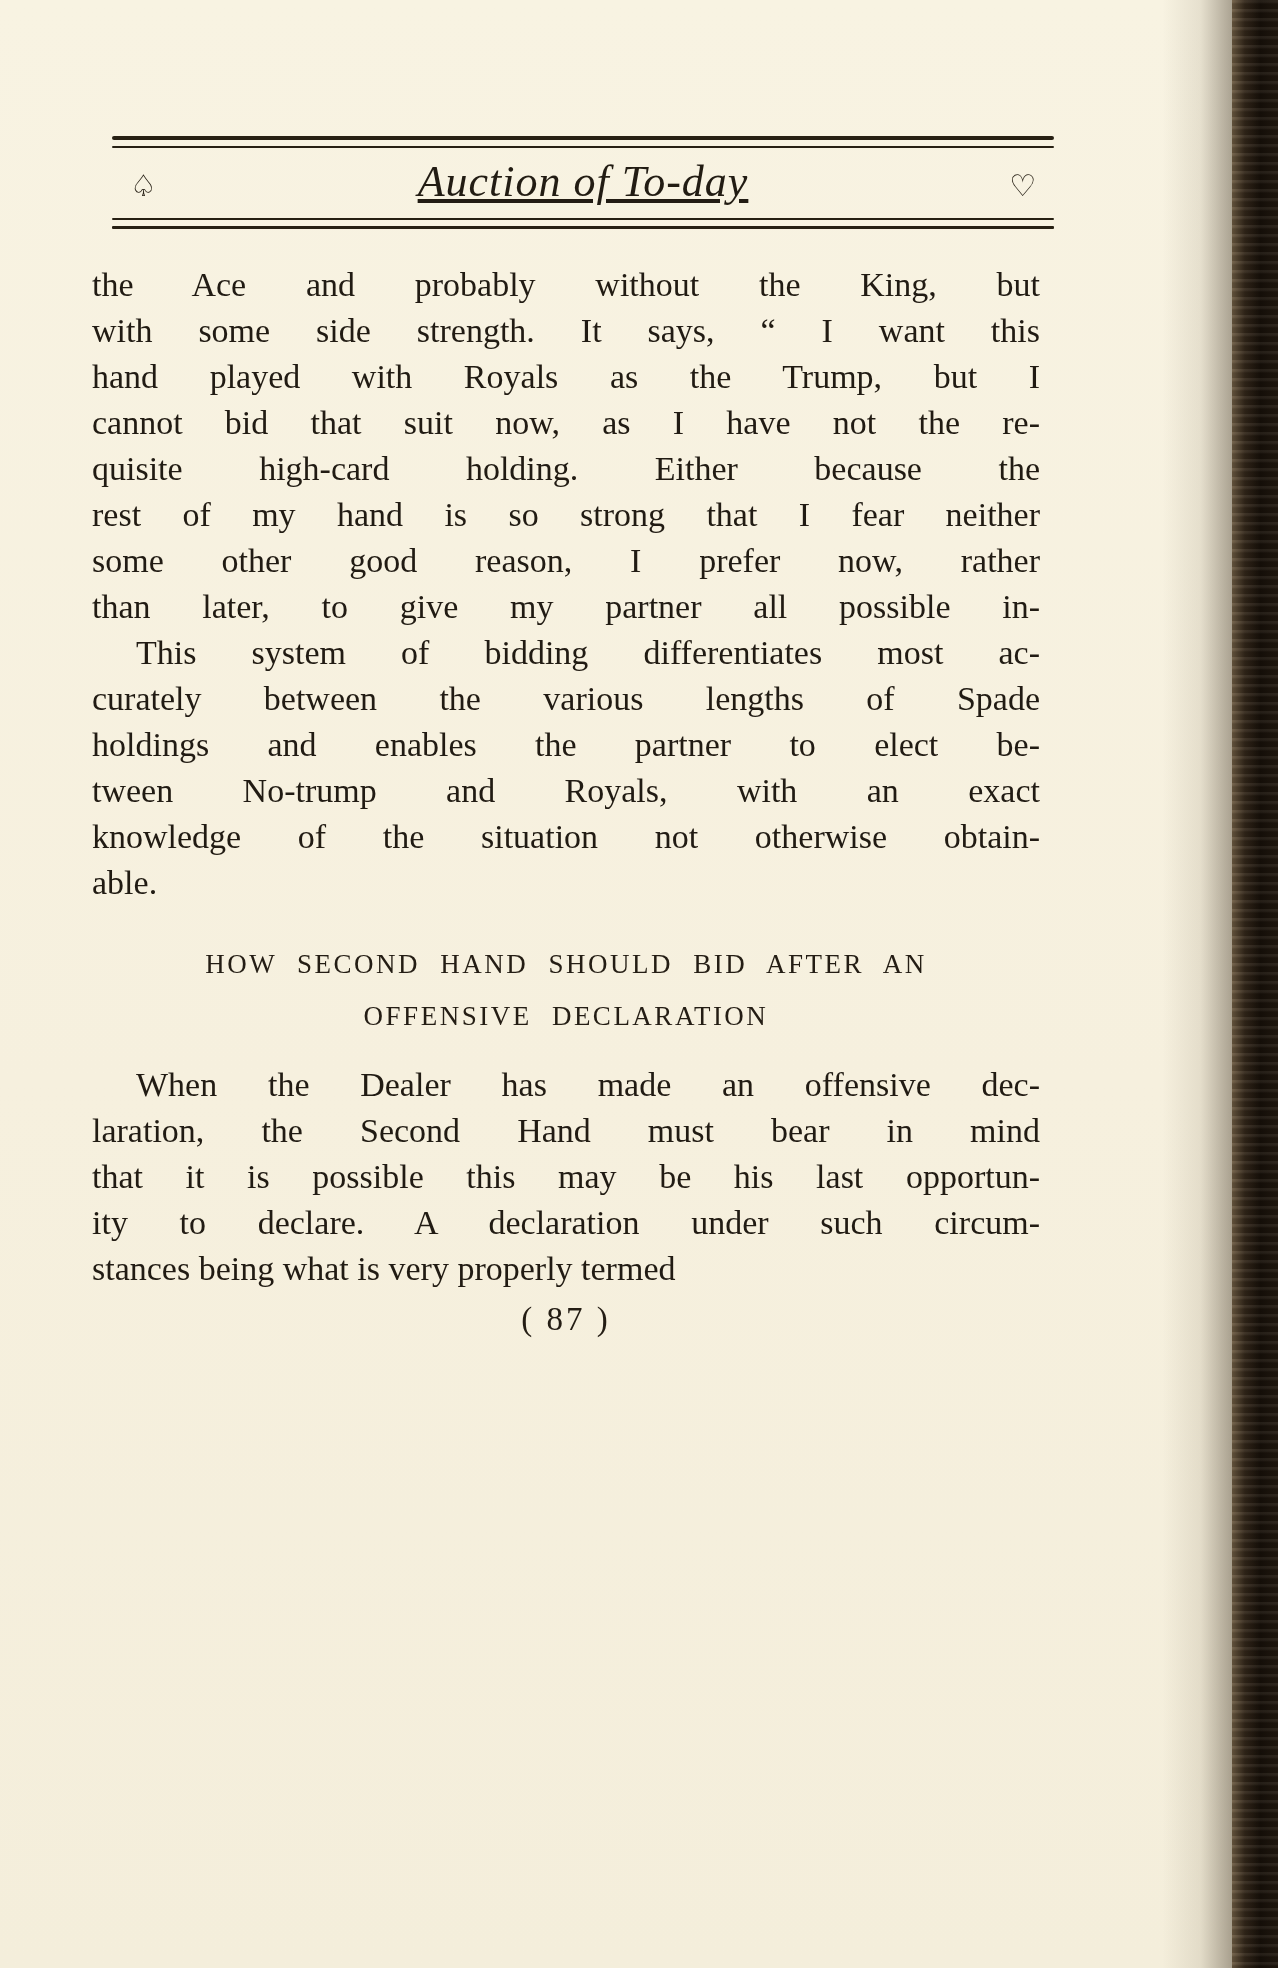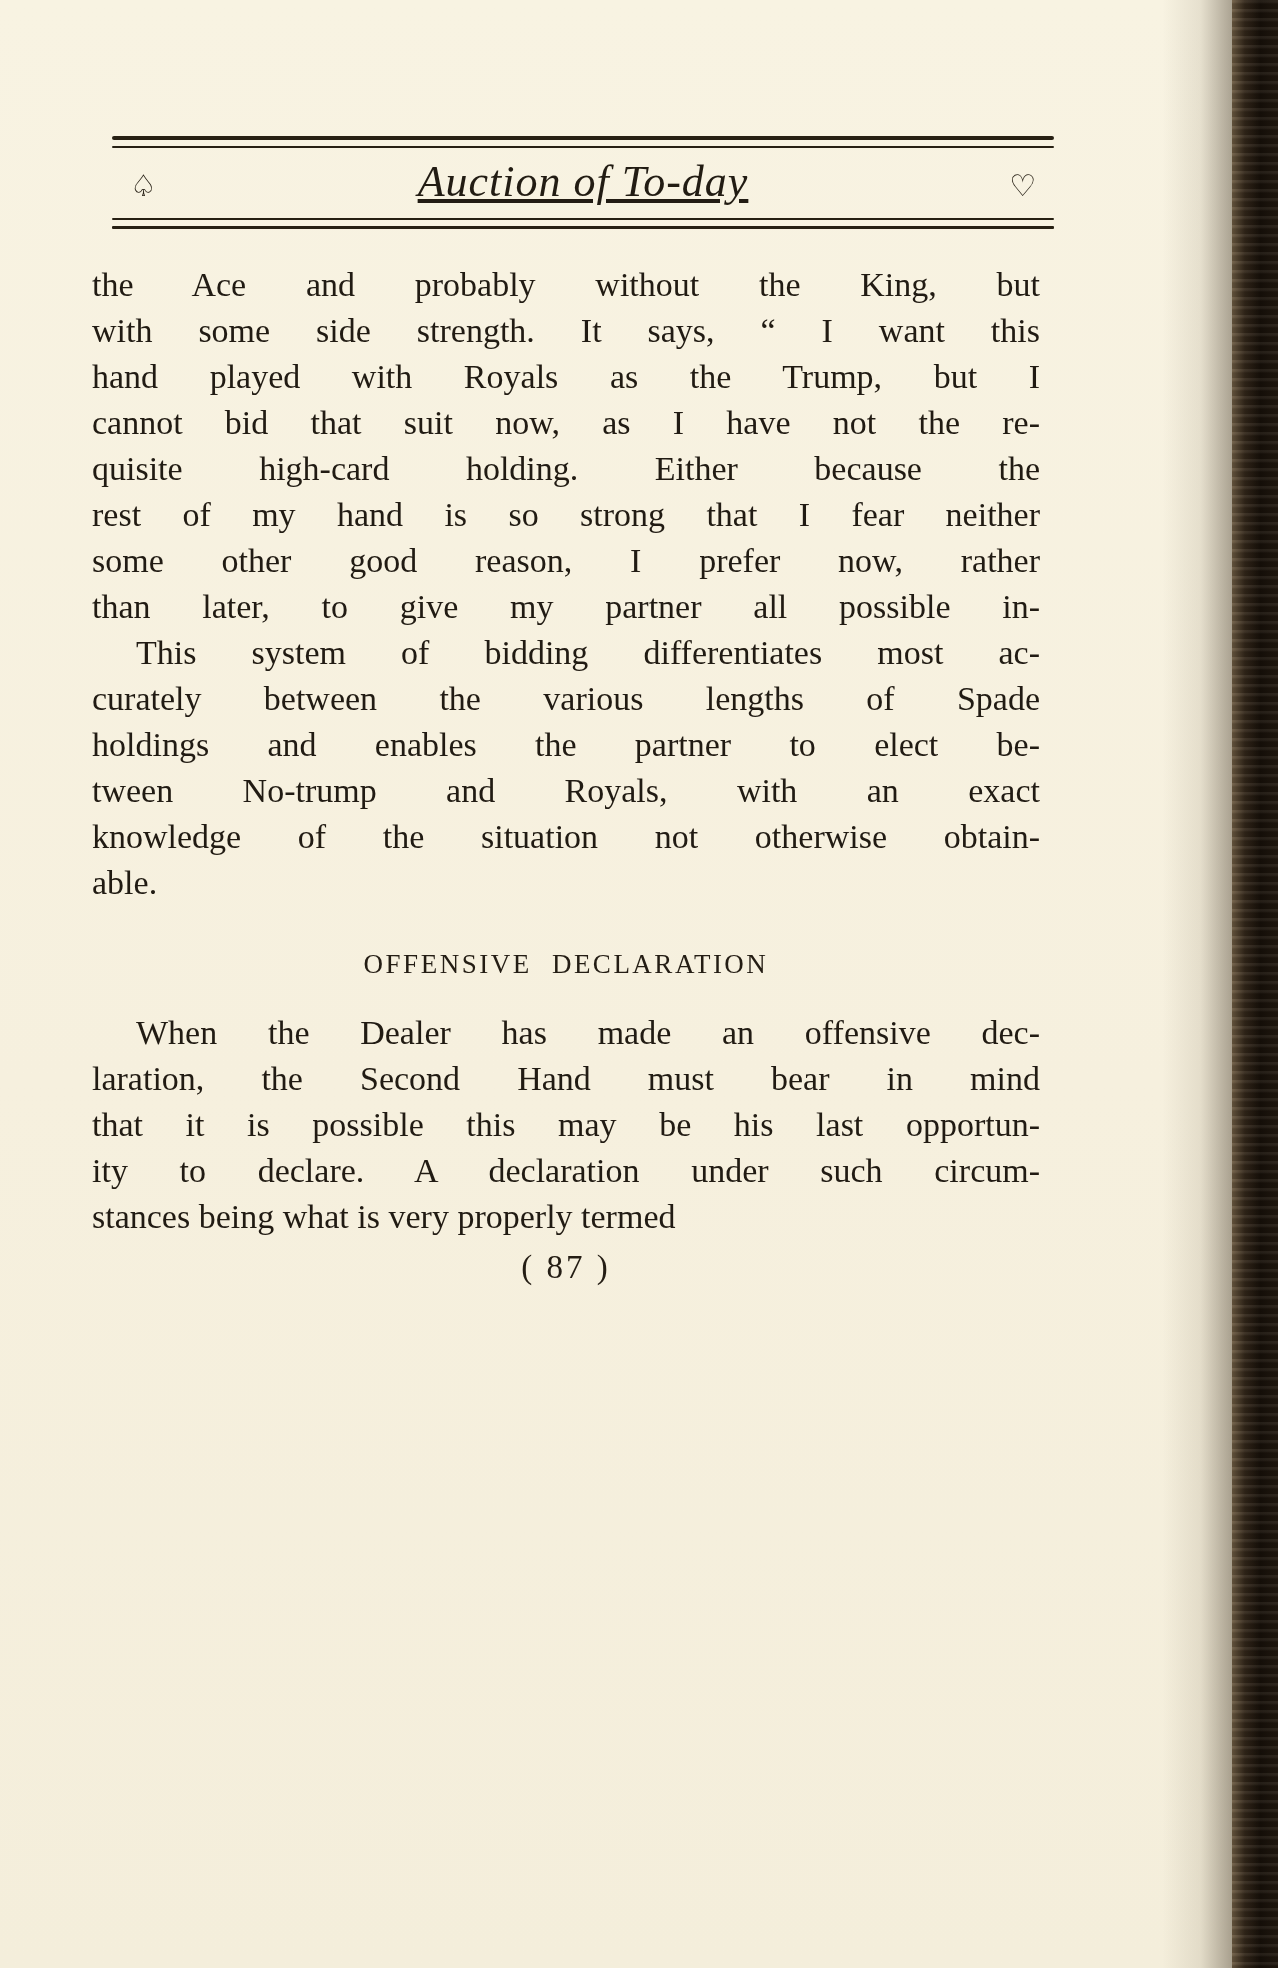--- a/index.html
+++ b/index.html
@@ -152,20 +152,21 @@
     <section class="paragraph">
       <div class="line indent">This system of bidding differentiates most ac-</div>
       <div class="line">curately between the various lengths of Spade</div>
       <div class="line">holdings and enables the partner to elect be-</div>
       <div class="line">tween No-trump and Royals, with an exact</div>
       <div class="line">knowledge of the situation not otherwise obtain-</div>
       <div class="line last">able.</div>
     </section>
 
     <h2 class="section-heading">
+      <div class="hline">HOW SECOND HAND SHOULD BID AFTER AN</div>
       <div class="hline">OFFENSIVE DECLARATION</div>
     </h2>
 
     <section class="paragraph">
       <div class="line indent">When the Dealer has made an offensive dec-</div>
       <div class="line">laration, the Second Hand must bear in mind</div>
       <div class="line">that it is possible this may be his last opportun-</div>
       <div class="line">ity to declare. A declaration under such circum-</div>
       <div class="line last">stances being what is very properly termed</div>
     </section>

